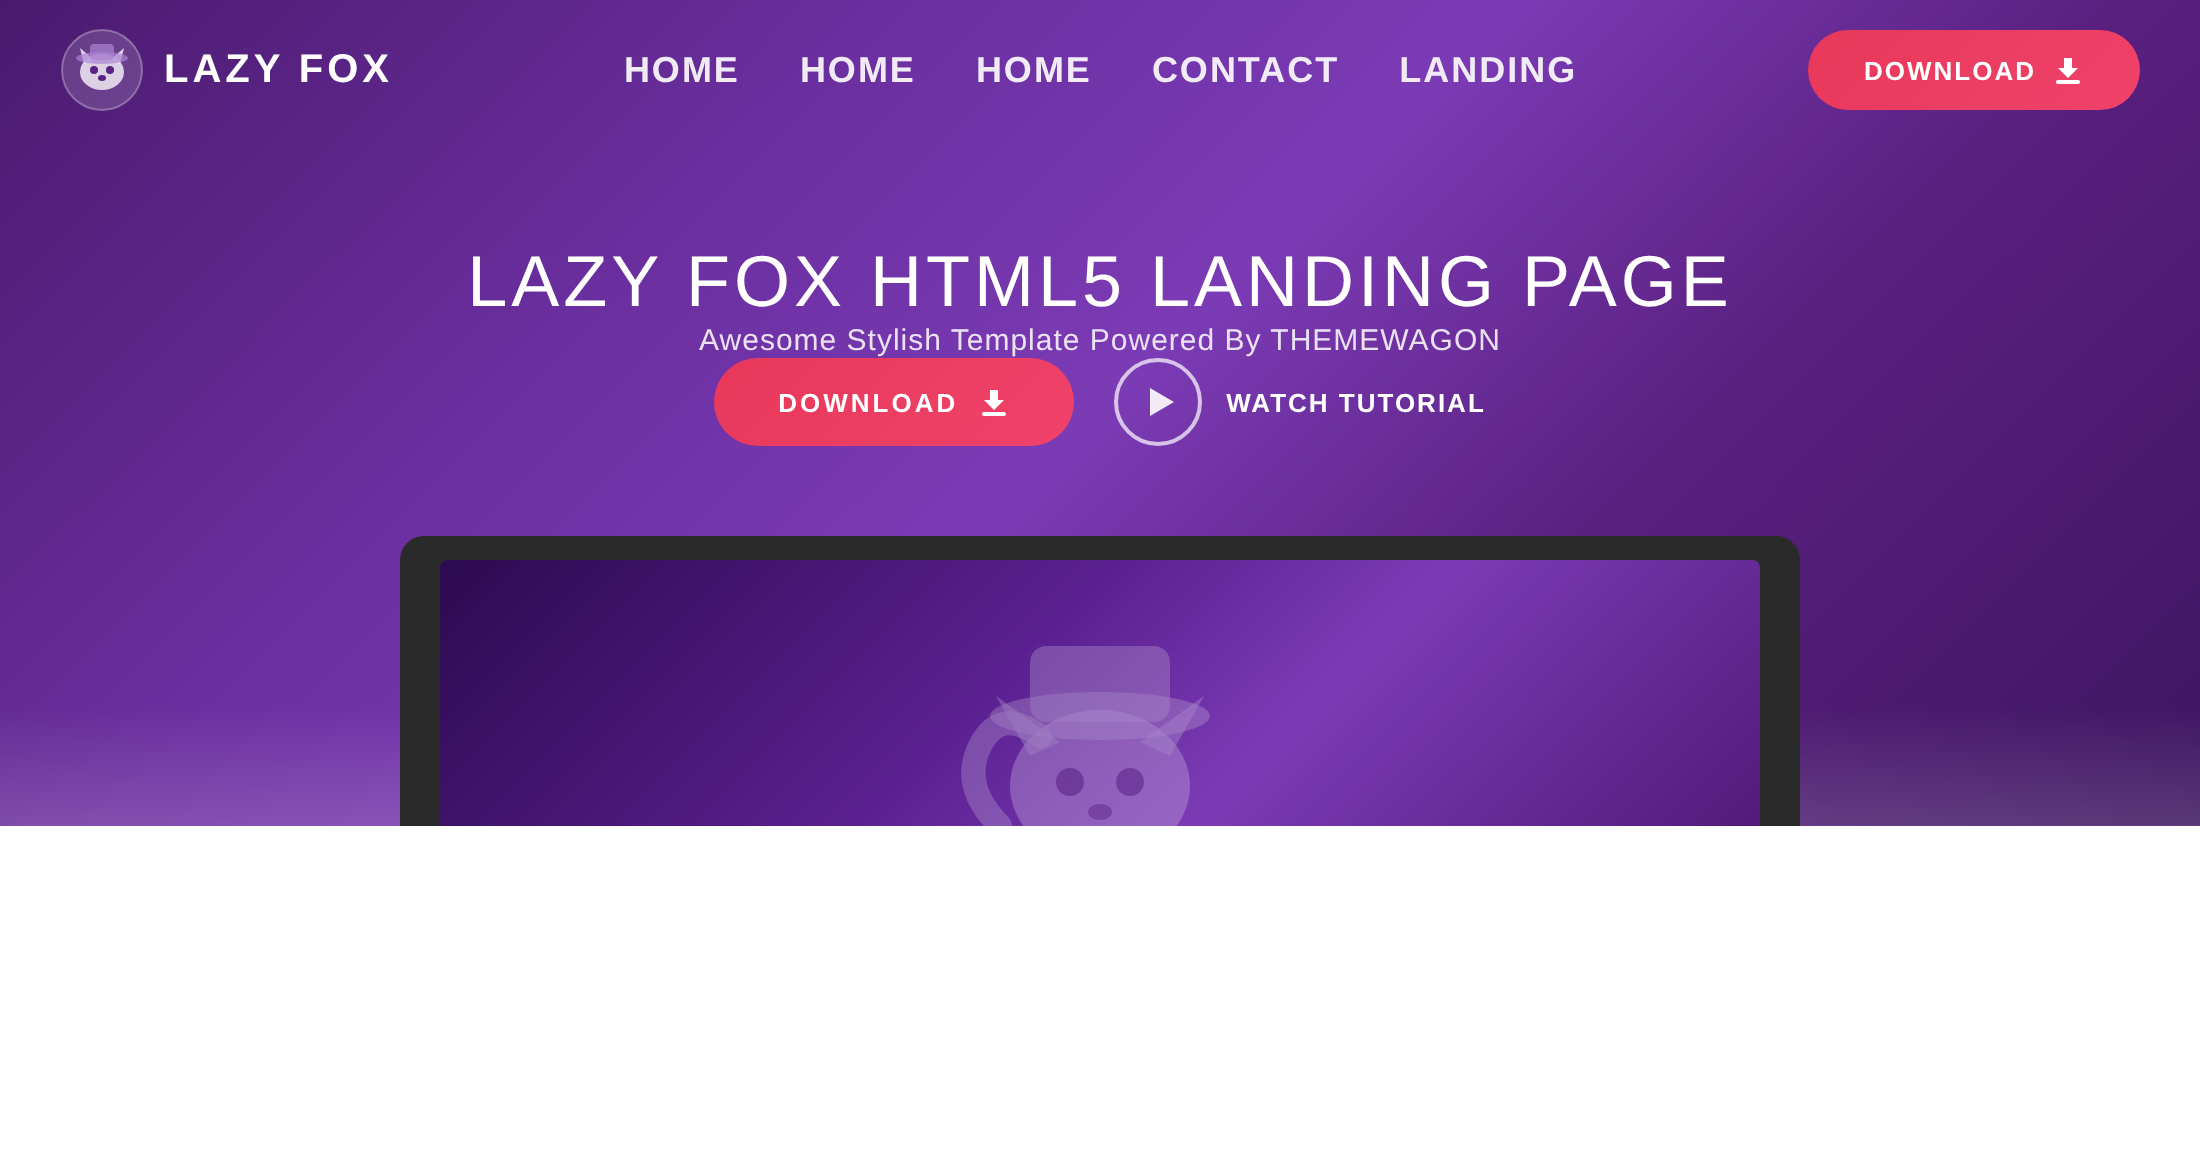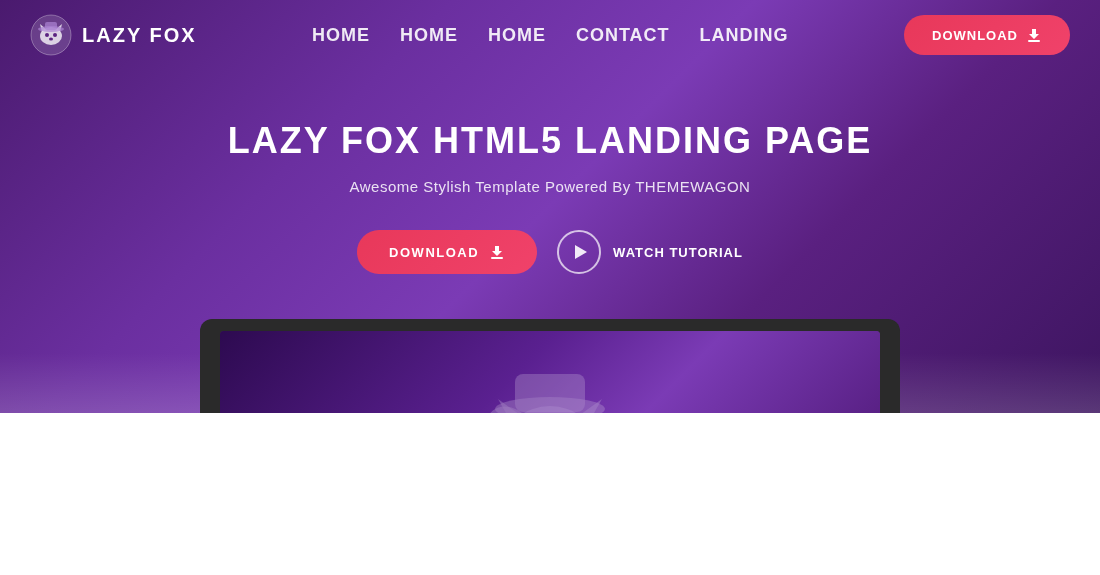--- a/index.html
+++ b/index.html
@@ -101,32 +101,30 @@
     .hero-content {
       position: relative;
       z-index: 10;
       text-align: center;
       padding-top: 50px;
     }
 
     .hero-title {
       color: #fff;
       font-size: 36px;
-      font-weight: 700;
+      font-weight: 400;
       letter-spacing: 2px;
       text-transform: uppercase;
-      margin-bottom: 16px;
     }
 
     .hero-subtitle {
       color: rgba(255,255,255,0.85);
       font-size: 15px;
       font-weight: 400;
       letter-spacing: 0.5px;
-      margin-bottom: 35px;
     }
 
     .hero-buttons {
       display: flex;
       align-items: center;
       justify-content: center;
       gap: 20px;
       margin-bottom: 45px;
     }
 

